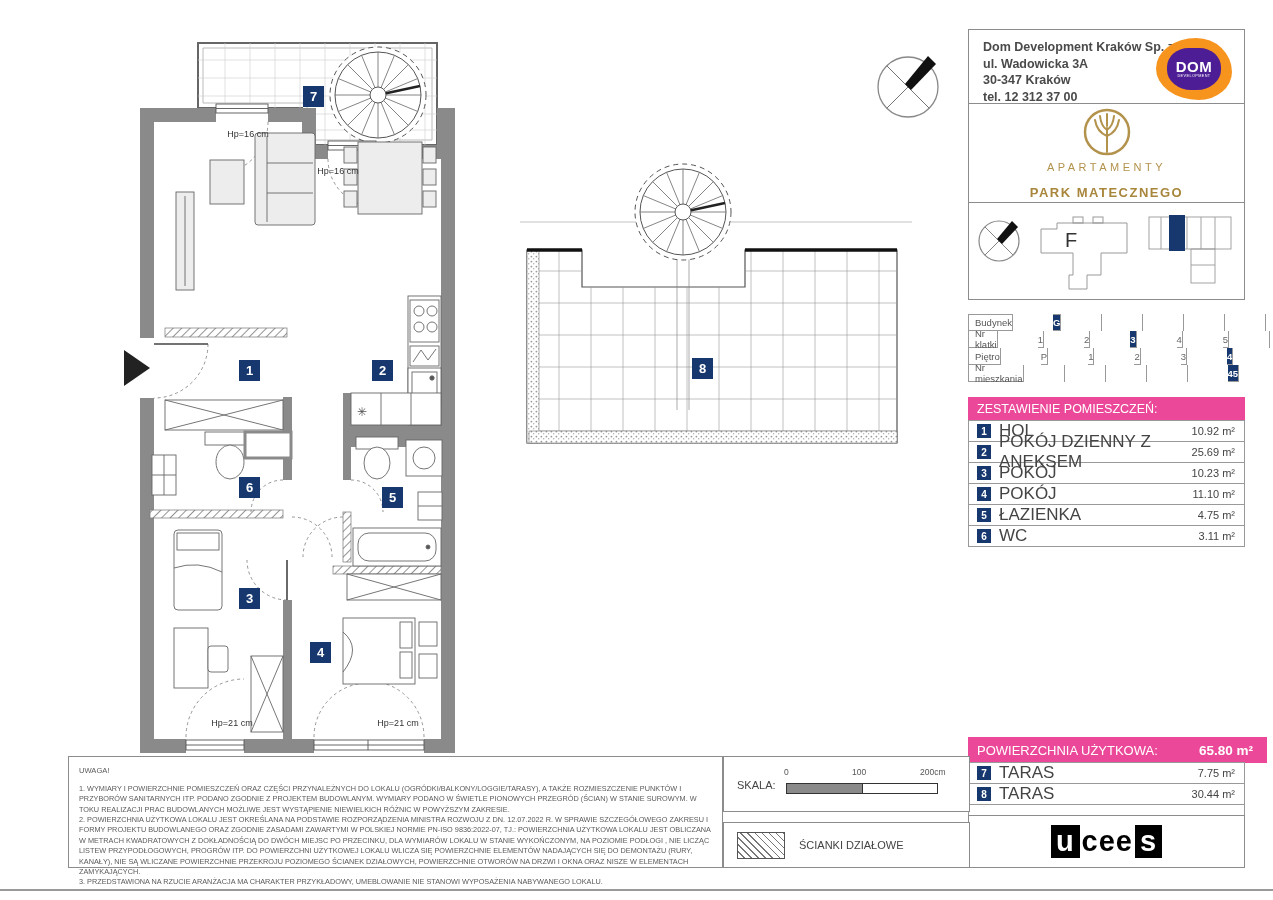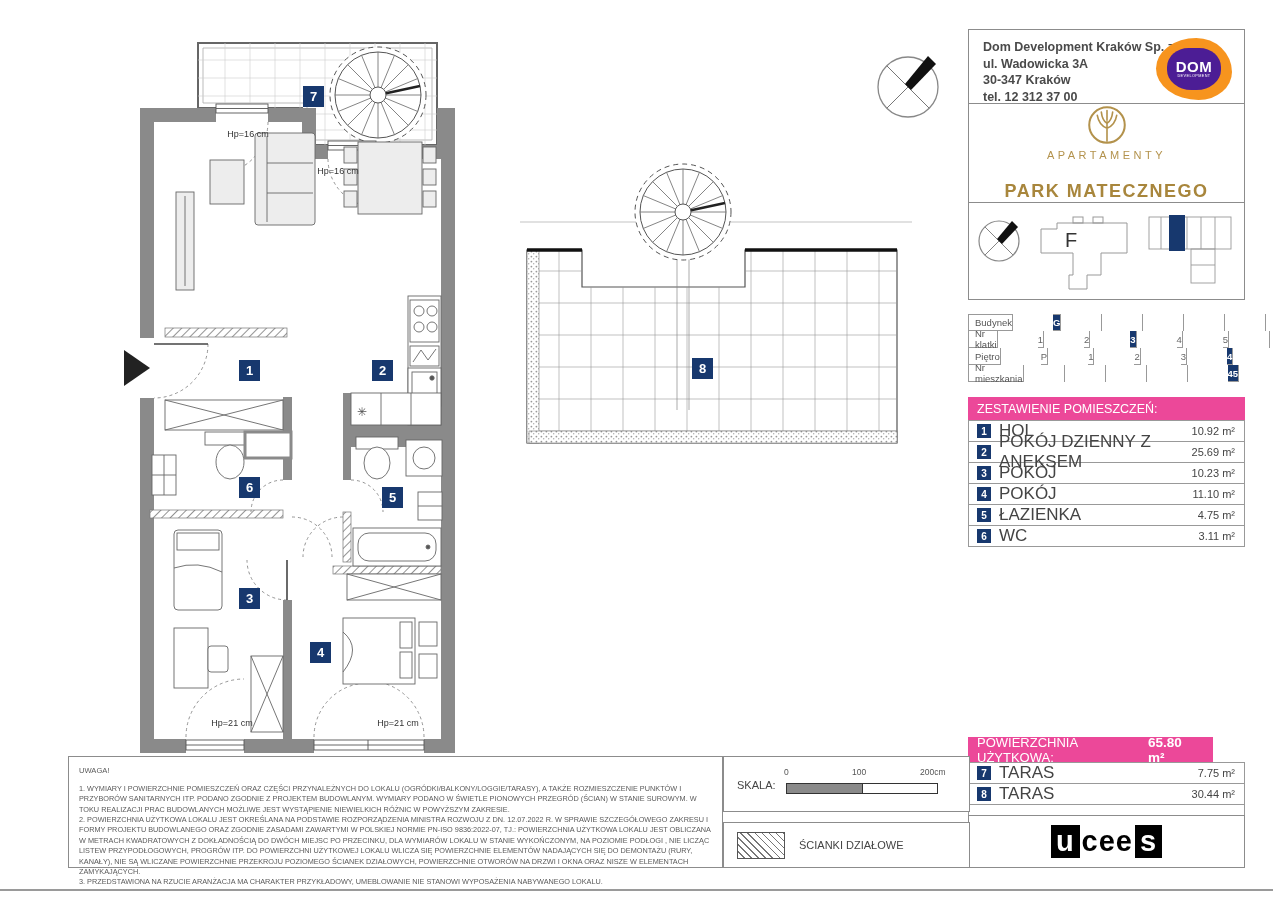--- a/index.html
+++ b/index.html
@@ -14,39 +14,39 @@
   .domlogo{position:absolute;right:12px;top:8px;width:76px;height:62px;
            background:#F7941E;border-radius:53% 47% 44% 56%/49% 55% 45% 51%;
            display:flex;align-items:center;justify-content:center;}
   .domlogo .red{width:54px;height:42px;background:#4c1d95;border-radius:40% 40% 45% 45%/45% 45% 48% 48%;
            display:flex;flex-direction:column;align-items:center;justify-content:center;}
   .domlogo .red .t1{color:#fff;font-weight:bold;font-size:15px;line-height:14px;letter-spacing:.5px;}
   .domlogo .red .t2{color:#fff;font-size:3.8px;letter-spacing:.4px;}
   .brand{left:968px;top:103px;width:277px;height:100px;display:flex;flex-direction:column;
          align-items:center;justify-content:center;}
   .brand .l1{font-size:11px;letter-spacing:3.5px;color:#B3924C;margin-top:3px;}
-  .brand .l2{font-size:18px;font-weight:bold;letter-spacing:1.5px;color:#A8863C;margin-top:20px;}
+  .brand .l2{font-size:13px;font-weight:bold;letter-spacing:1.5px;color:#A8863C;margin-top:12px;}
   .locator{left:968px;top:202px;width:277px;height:98px;}
   .unitgrid{left:968px;top:314px;width:277px;}
   .grow{display:flex;height:17px;gap:40px;}
   .grow .lab{width:66px;border:1px solid #999;border-top:none;font-size:9.5px;color:#555;
              display:flex;align-items:center;padding-left:6px;box-sizing:border-box;}
   .grow:first-child .lab,.grow:first-child .cel{border-top:1px solid #999;}
   .grow .cel{flex:1;border:1px solid #999;border-left:none;border-top:none;font-size:9.5px;color:#666;
              display:flex;align-items:center;justify-content:center;box-sizing:border-box;}
   .grow .cel.hl{background:#17386E;color:#fff;font-weight:bold;}
   .navyband{background:#ec4899;color:#fff;display:flex;align-items:center;}
   .roomshdr{left:968px;top:397px;width:277px;height:24px;font-size:12.5px;padding-left:9px;box-sizing:border-box;}
   .roomrows{left:968px;top:421px;width:277px;}
   .rrow{display:flex;align-items:center;height:20px;border:1px solid #999;margin-top:-1px;background:#fff;box-sizing:content-box;}
   .rrow .badge{width:14px;height:14px;background:#17386E;color:#fff;font-size:10px;font-weight:bold;
                display:flex;align-items:center;justify-content:center;margin:0 8px 0 8px;flex:none;}
   .rrow .nm{flex:1;font-size:17px;color:#444;}
   .rrow .ar{font-size:11px;color:#444;padding-right:9px;margin-left:22px;}
-  .areaband{left:968px;top:737px;width:245px;height:26px;font-size:13px;
+  .areaband{left:968px;top:737px;width:299px;height:26px;font-size:13px;
             justify-content:space-between;padding:0 14px 0 9px;box-sizing:border-box;}
   .areaband .v{font-weight:bold;font-size:13.5px;}
   .tarasrows{left:968px;top:763px;width:277px;}
   .emptyrow{height:11px;border:1px solid #999;margin-top:-1px;background:#fff;}
   .uceesbox{left:968px;top:815px;width:277px;height:53px;display:flex;align-items:center;justify-content:center;}
   .ucees{font-weight:bold;font-size:29px;color:#000;letter-spacing:1px;display:flex;align-items:center;}
   .ucees .sq{background:#000;color:#fff;padding:0 5px;line-height:33px;display:inline-block;}
   .ucees .mid{padding:0 2px;}
   
   .notes{left:68px;top:756px;width:655px;height:112px;padding:9px 10px;color:#5a5a5a;}

